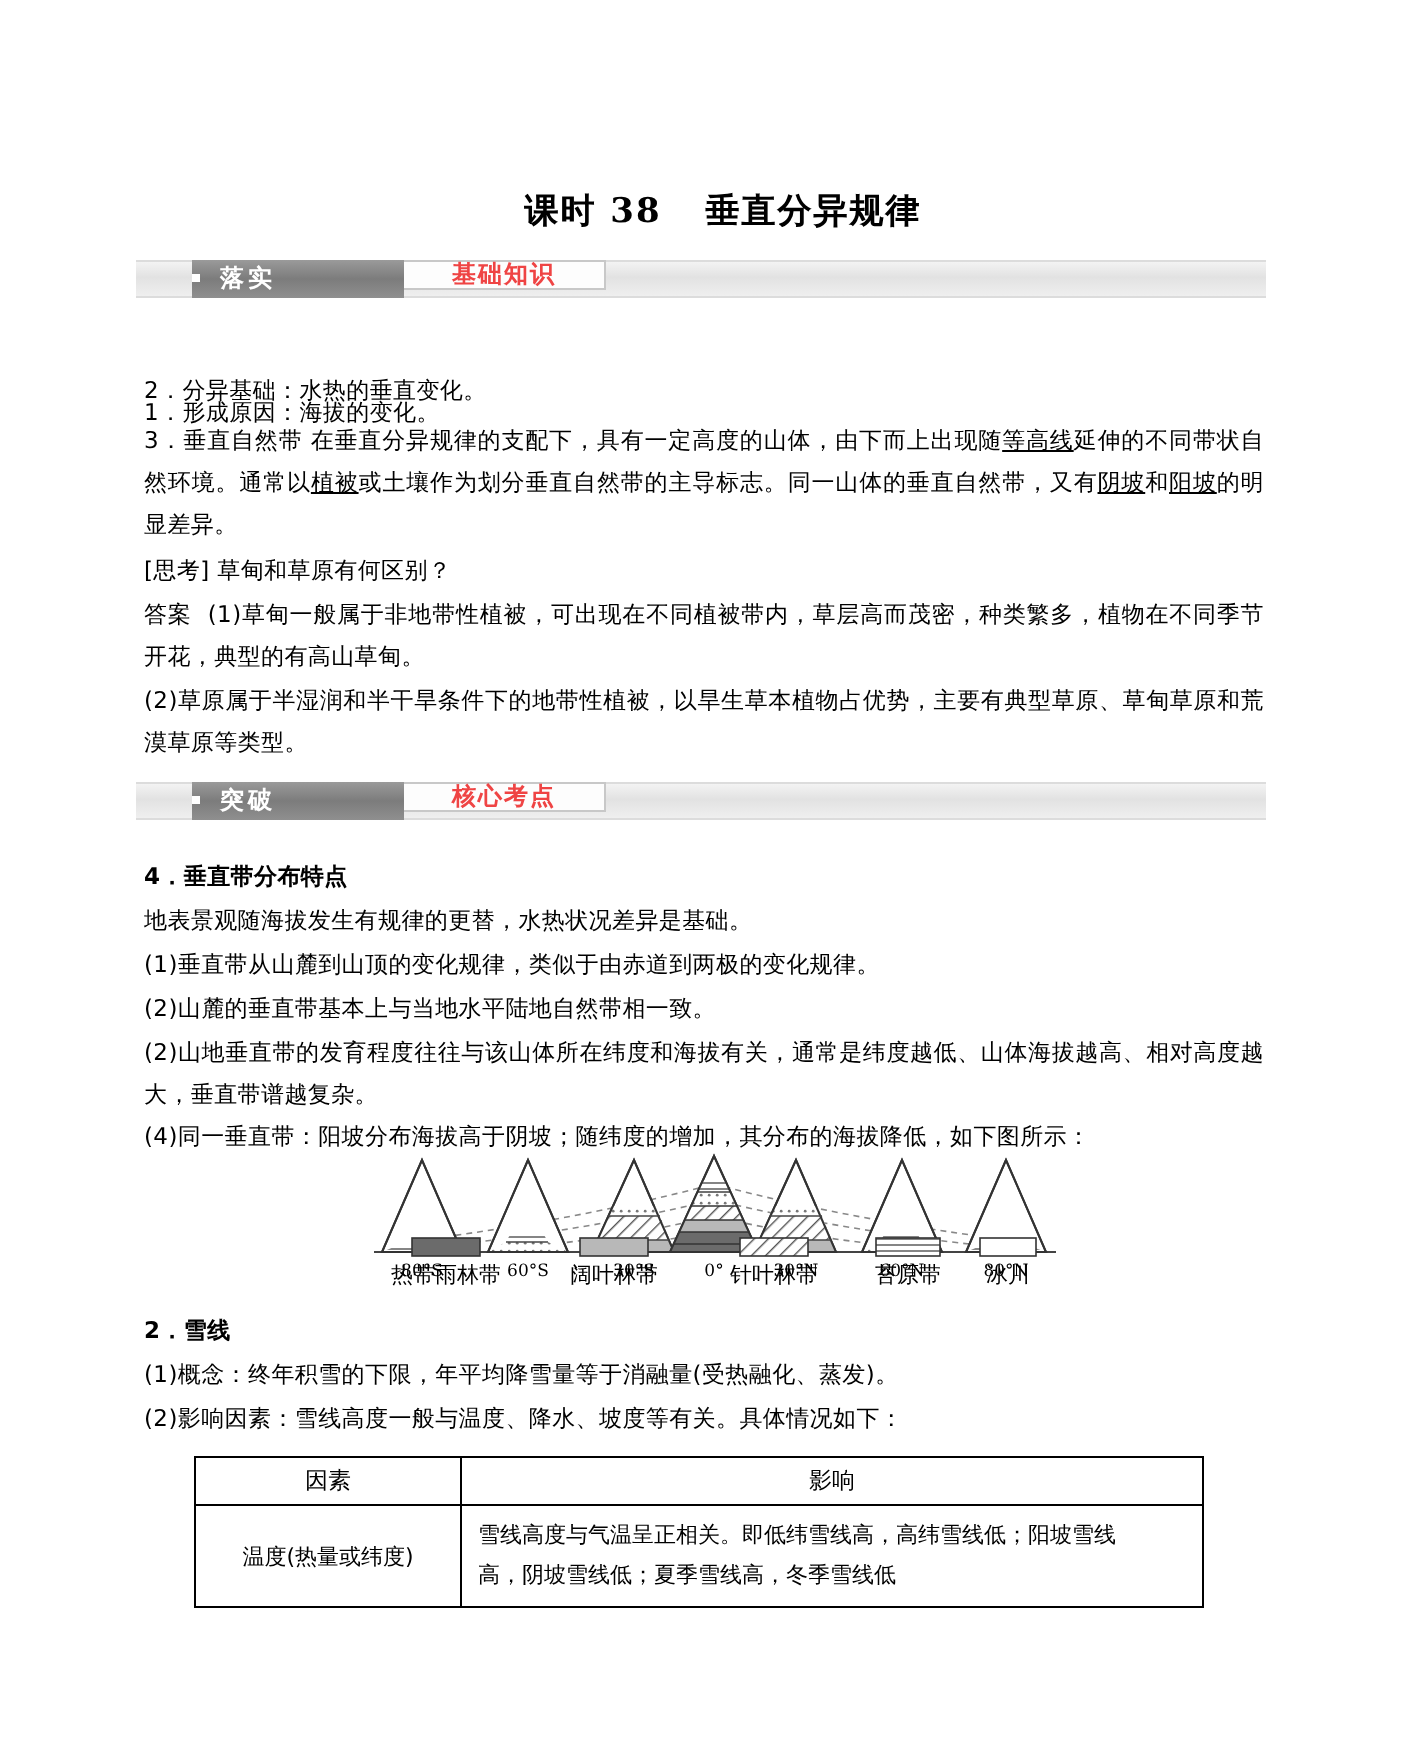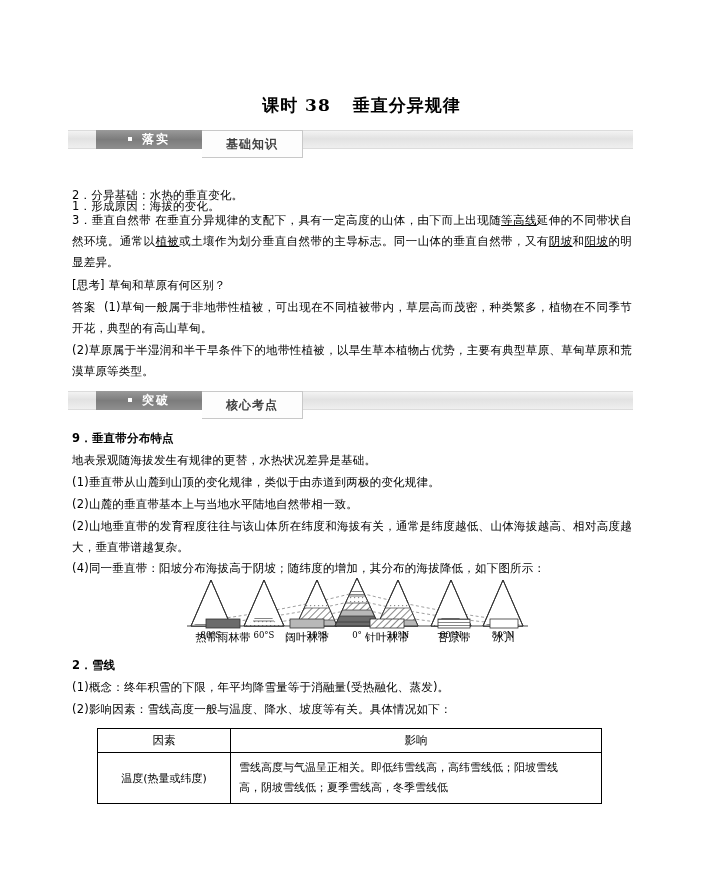--- a/index.html
+++ b/index.html
@@ -28,31 +28,31 @@
   .sec-bar { position:absolute; left:68px; width:565px; height:19px; }
   .sec-bar .rail {
     position:absolute; left:0; top:0; width:565px; height:19px;
     background: linear-gradient(to bottom,#f3f3f3 0%,#e2e2e2 45%,#efefef 100%);
     border-top:1px solid #dcdcdc; border-bottom:1px solid #dcdcdc;
   }
   .sec-bar .darktab {
     position:absolute; left:28px; top:0; width:106px; height:19px;
     background: linear-gradient(to bottom,#9a9a9a 0%,#7c7c7c 50%,#8f8f8f 100%);
     color:#fff; font-size:12px; font-weight:bold;
-    display:flex; align-items:center; justify-content:center;
+    display:flex; align-items:center; 
     letter-spacing:2px;
   }
   .sec-bar .darktab .sq {
     display:inline-block; width:4px; height:4px; background:#fff;
     margin-right:10px; position:relative; top:-1px;
   }
   .sec-bar .lighttab {
-    position:absolute; left:134px; top:0; width:101px; height:28px;
+    position:absolute; left:134px; top:0; width:101px; height:15px;
     background:#fdfdfd; border:1px solid #c8c8c8; border-left:none;
-    color:#404040; font-size:12px; font-weight:bold;
+    color:#ef4444; font-size:12px; font-weight:bold;
     display:flex; align-items:center; justify-content:center;
     letter-spacing:1px;
   }
 
   
   .txt {
     position:absolute;
     font-size:11.5px;
     line-height:21px;
     letter-spacing:0.2px;
@@ -120,21 +120,21 @@
     <div class="rail"></div>
     <div class="darktab">
       <span class="sq"></span>
       <span>突破</span>
     </div>
     <div class="lighttab">
       <span>核心考点</span>
     </div>
   </div>
 
-  <div class="txt block b" style="top:428px;">9．垂直带分布特点</div>
+  <div class="txt block b" style="top:428px;">4．垂直带分布特点</div>
   <div class="txt block" style="top:450px;">地表景观随海拔发生有规律的更替，水热状况差异是基础。</div>
   <div class="txt block" style="top:472px;">(1)垂直带从山麓到山顶的变化规律，类似于由赤道到两极的变化规律。</div>
   <div class="txt block" style="top:494px;">(2)山麓的垂直带基本上与当地水平陆地自然带相一致。</div>
   <div class="txt block" style="top:516px;">(2)山地垂直带的发育程度往往与该山体所在纬度和海拔有关，通常是纬度越低、山体海拔越高、相对高度越大，垂直带谱越复杂。</div>
   <div class="txt block" style="top:558px;">(4)同一垂直带：阳坡分布海拔高于阴坡；随纬度的增加，其分布的海拔降低，如下图所示：</div>
 
   <div class="diagram">
     <svg width="345" height="72" viewBox="0 0 345 72">
       <defs>
         <pattern id="hatch" width="5" height="5" patternTransform="rotate(45)" patternUnits="userSpaceOnUse">

